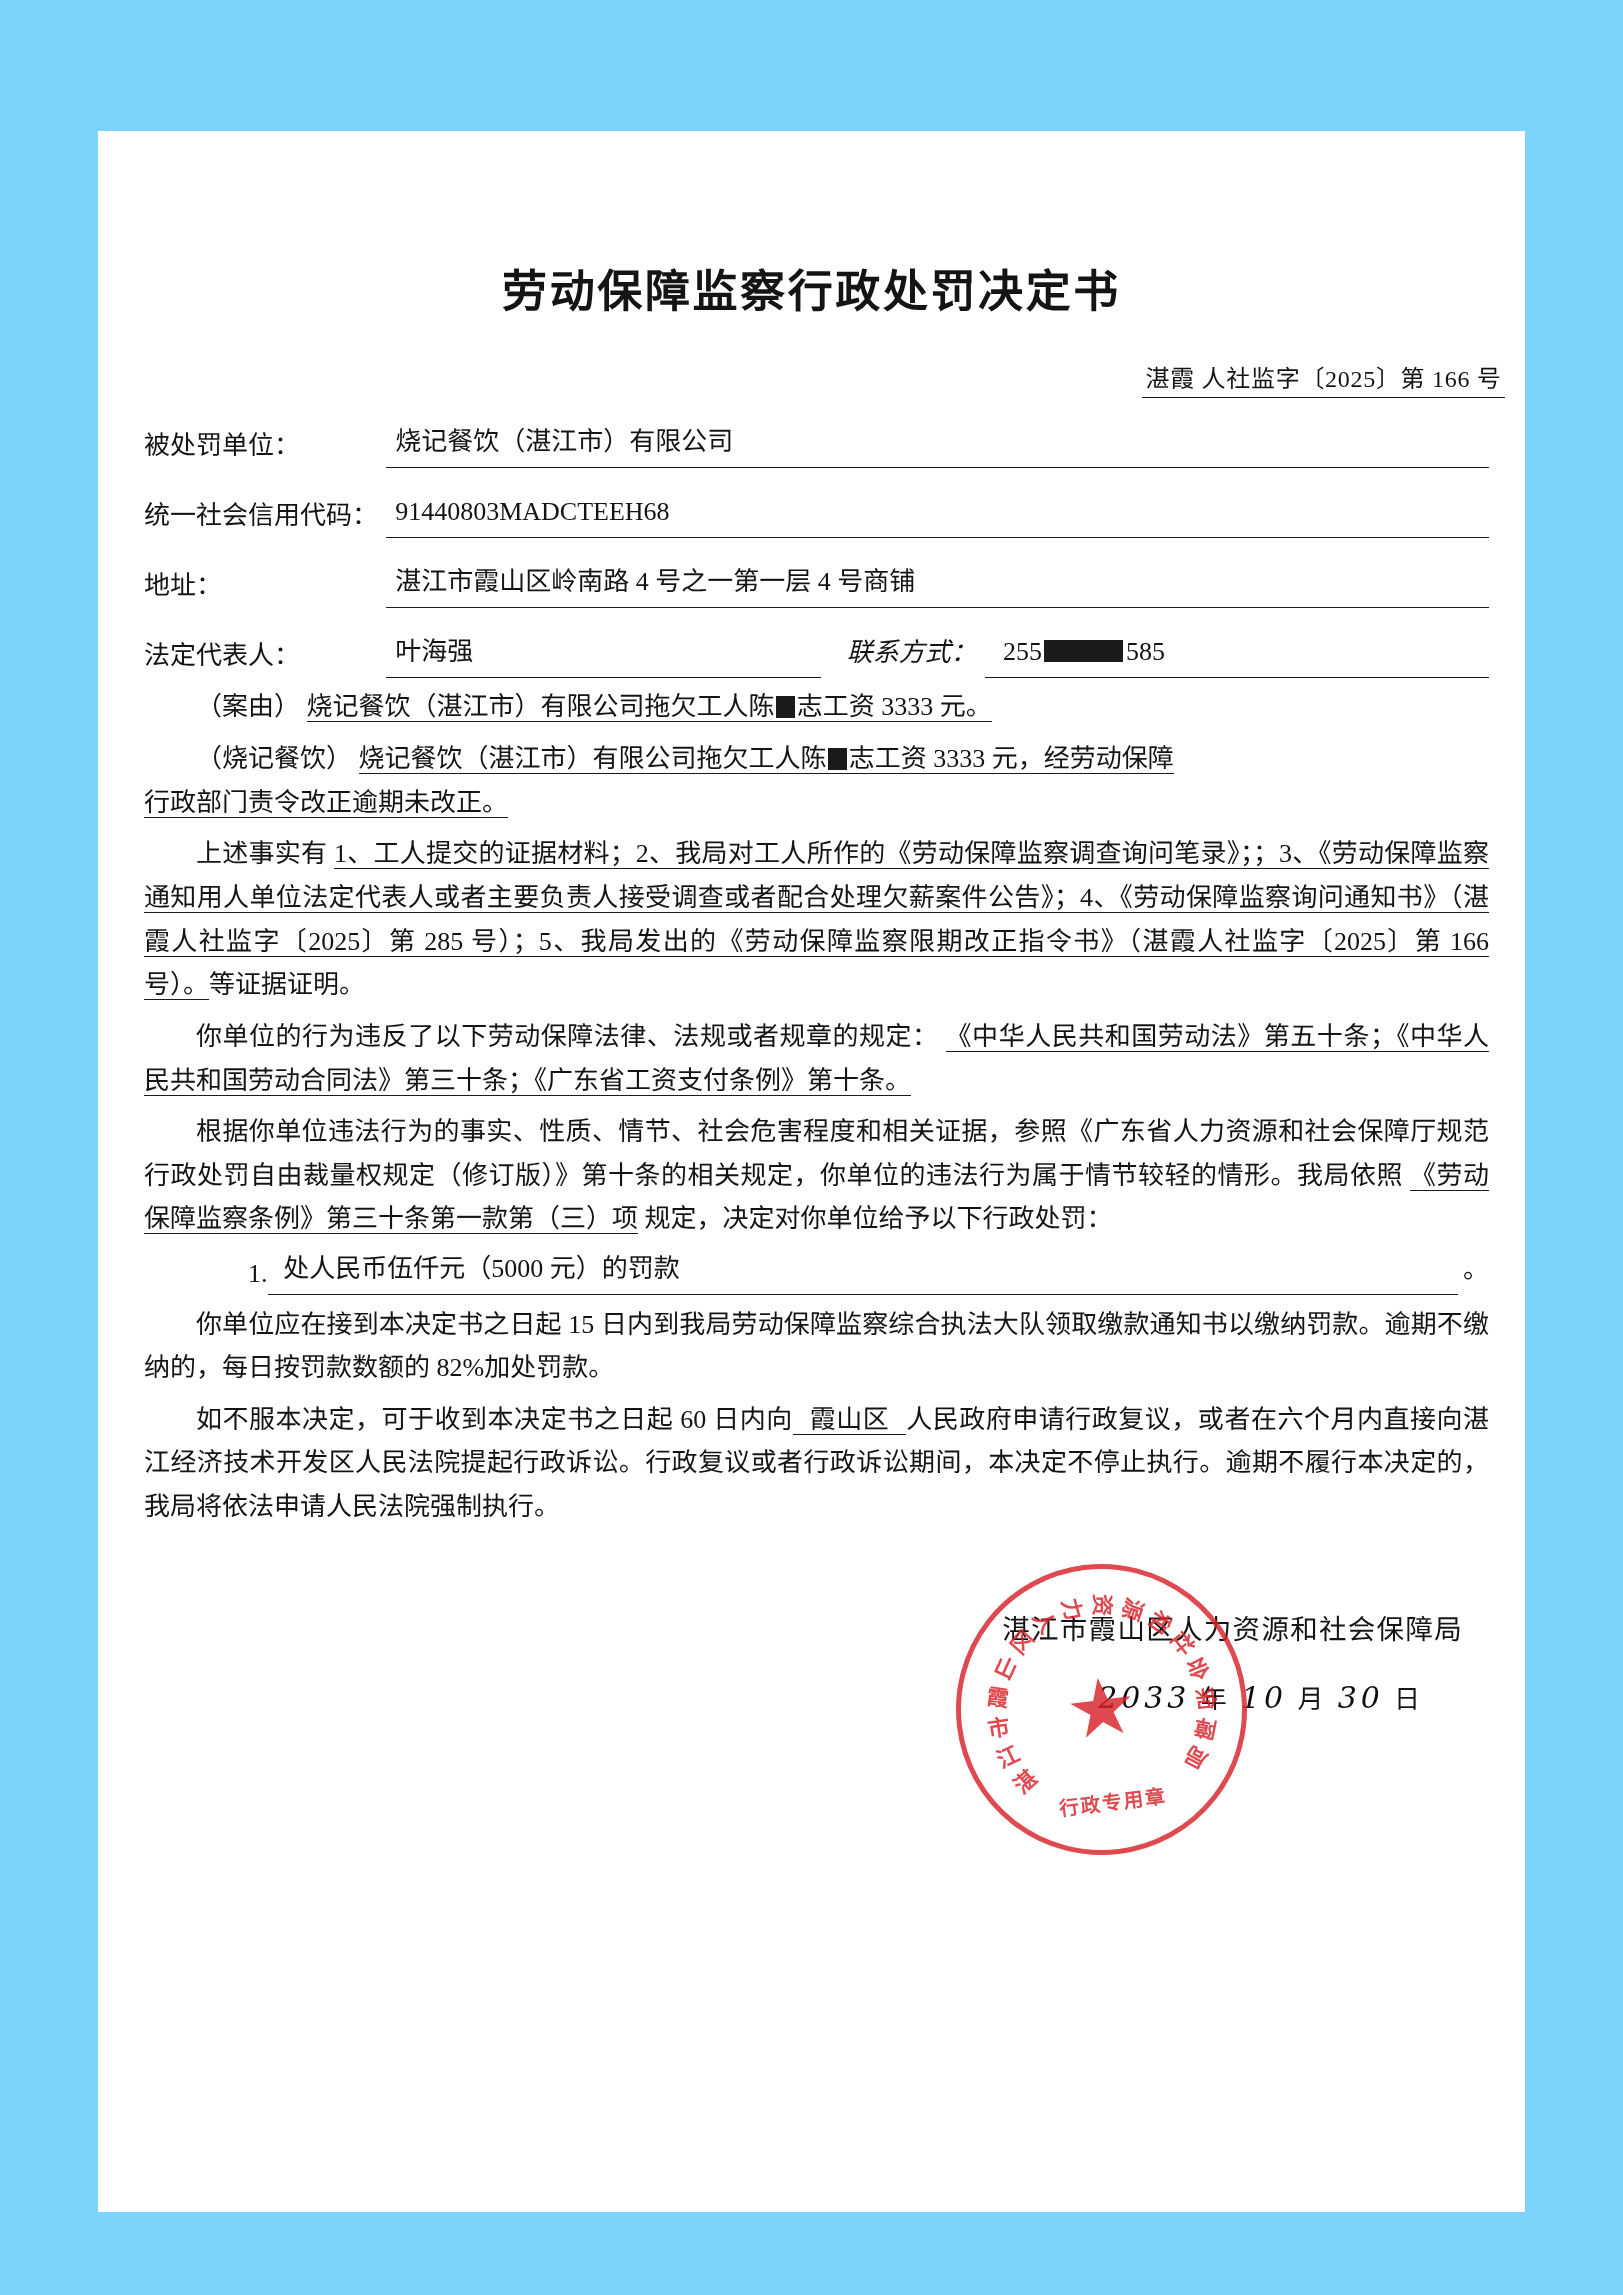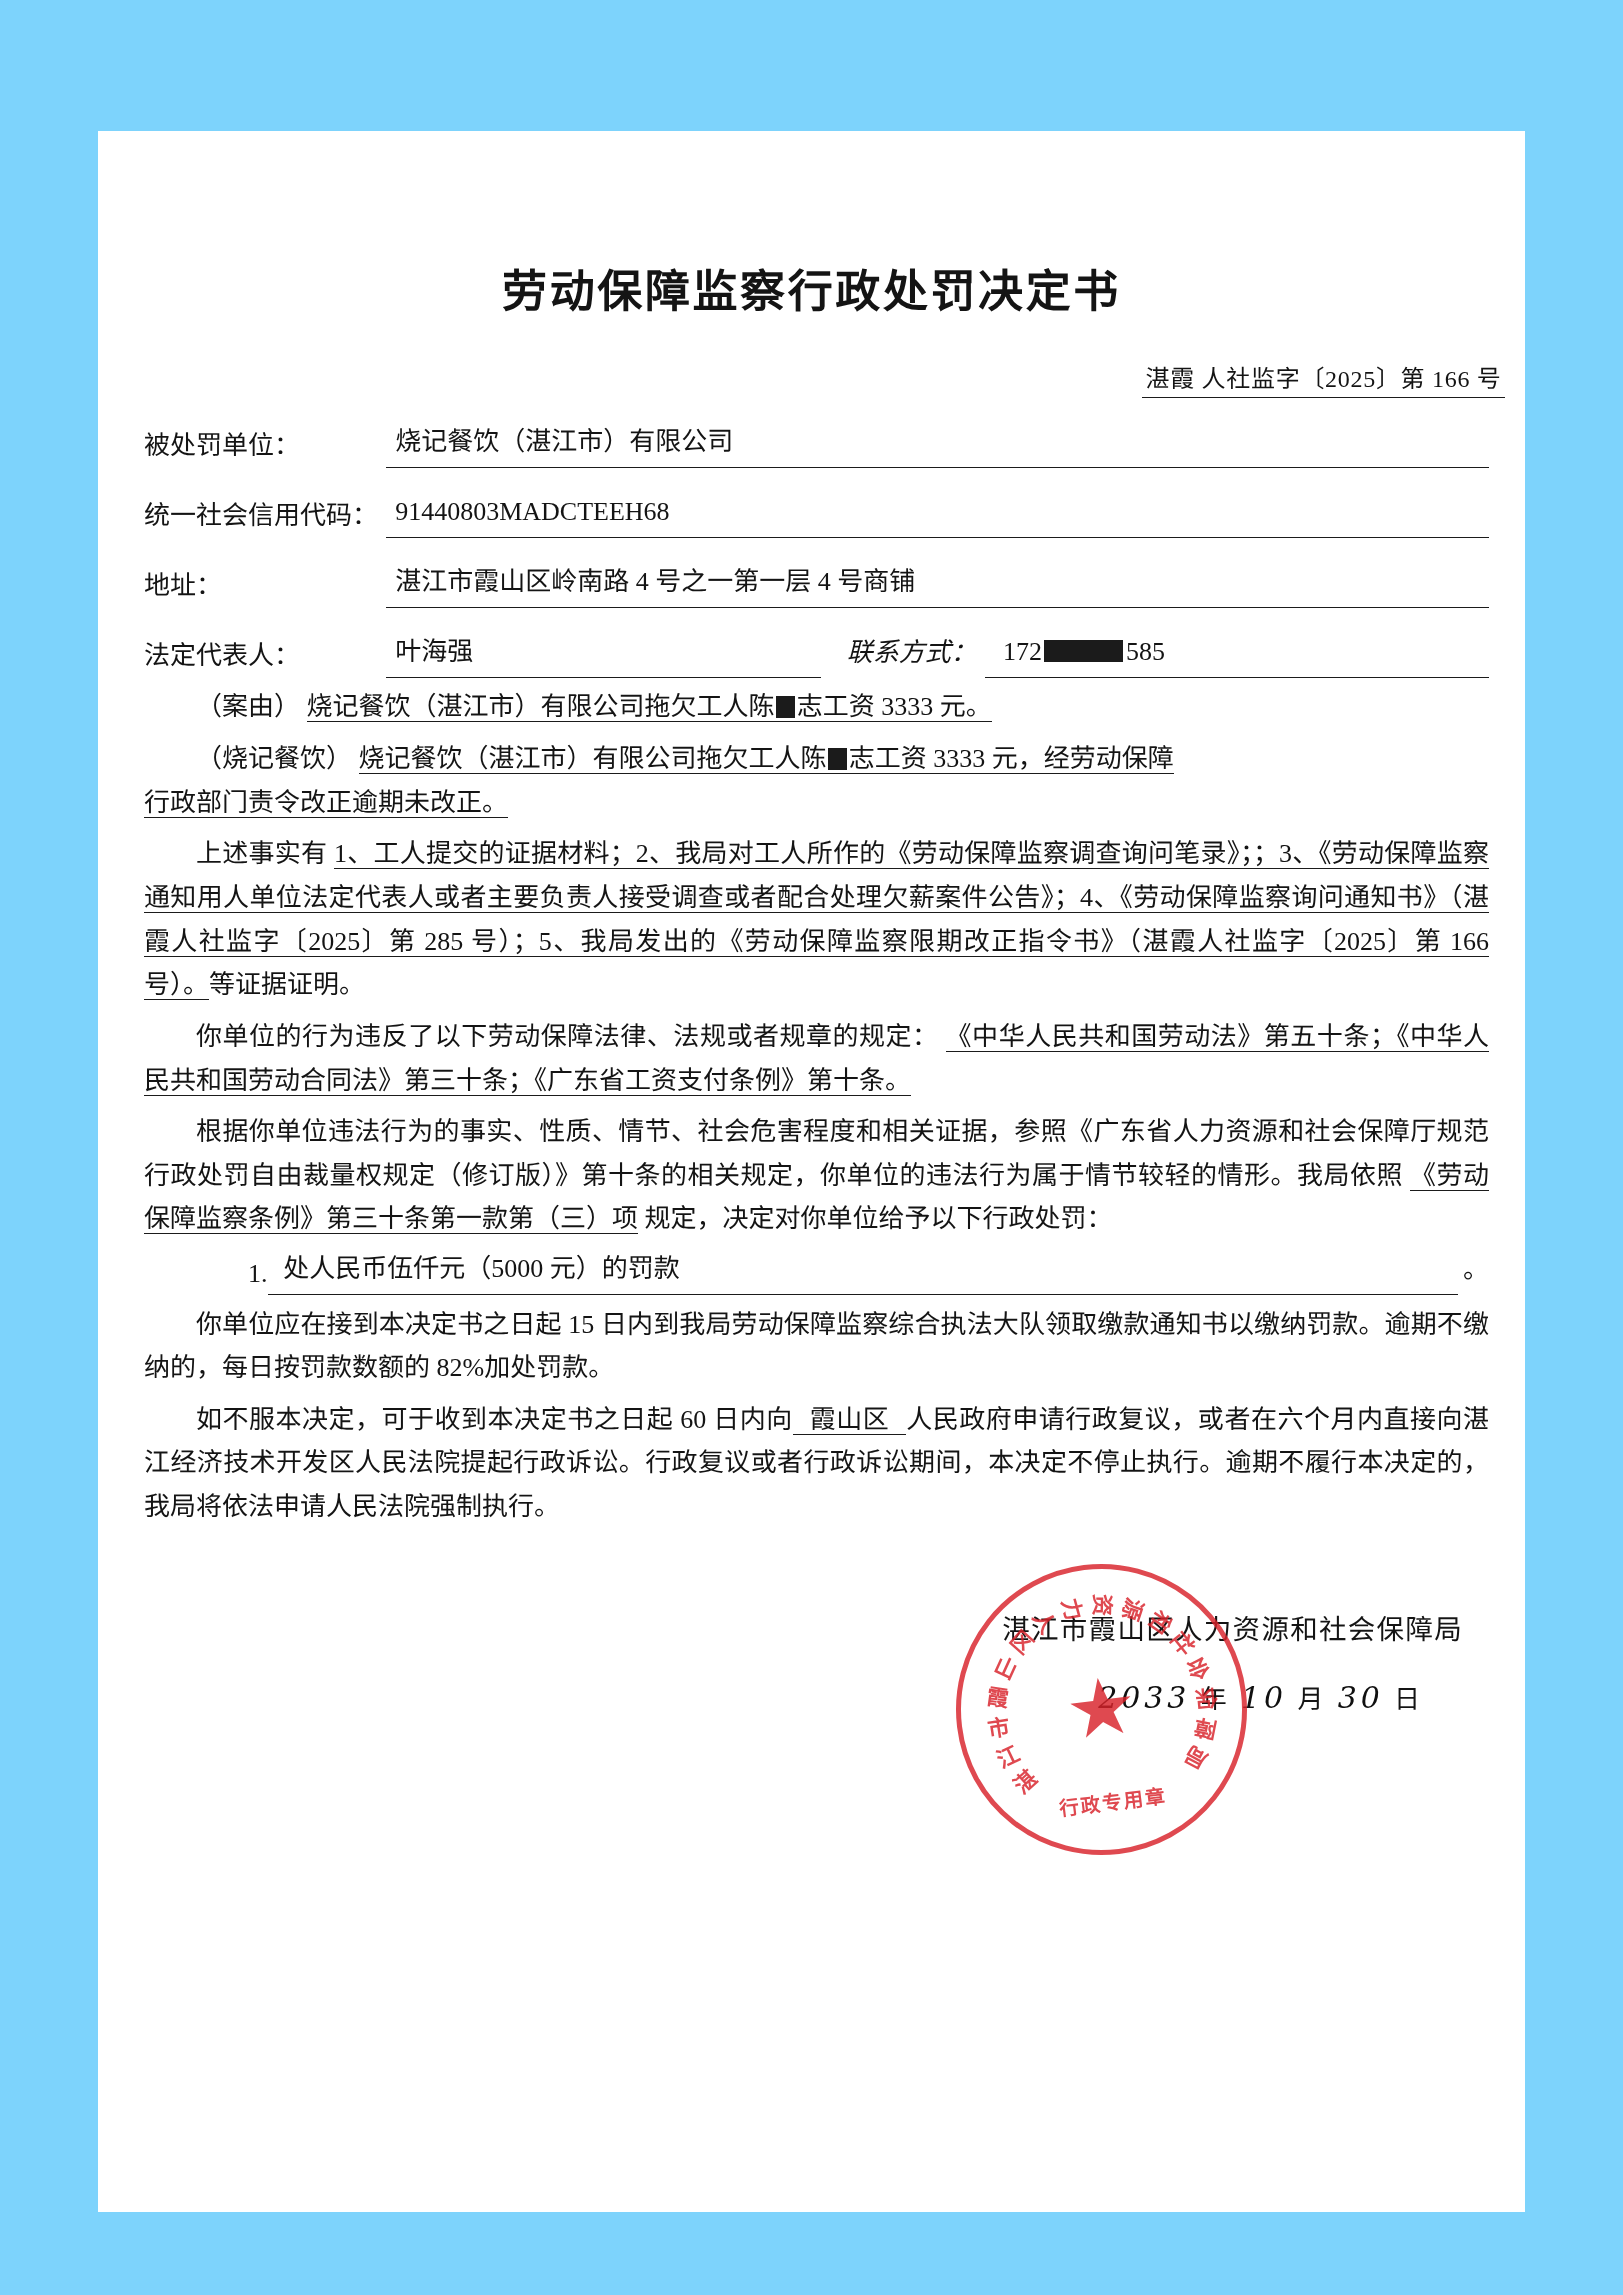--- a/index.html
+++ b/index.html
@@ -257,21 +257,21 @@
         <span class="field-label label-spread w-addr">地址：</span>
         <span class="field-value">湛江市霞山区岭南路 4 号之一第一层 4 号商铺</span>
       </div>
 
       <div class="field-row">
         <span class="field-label label-spread w-rep">法定代表人：</span>
         <span class="inline-split">
           <span class="field-value" style="flex:0 0 419px;">叶海强</span>
           <span class="contact-label">联系方式：</span>
           <span class="contact-value">
-            <span>172</span><span class="redact"></span><span>585</span>
+            <span>255</span><span class="redact"></span><span>585</span>
           </span>
         </span>
       </div>
 
       <p class="para">
         <span>（案由）</span>
         <span class="u-block"><span>烧记餐饮（湛江市）有限公司拖欠工人陈</span><span class="redact-sm"></span><span>志工资 3333 元。</span></span>
       </p>
 
       <p class="para">

